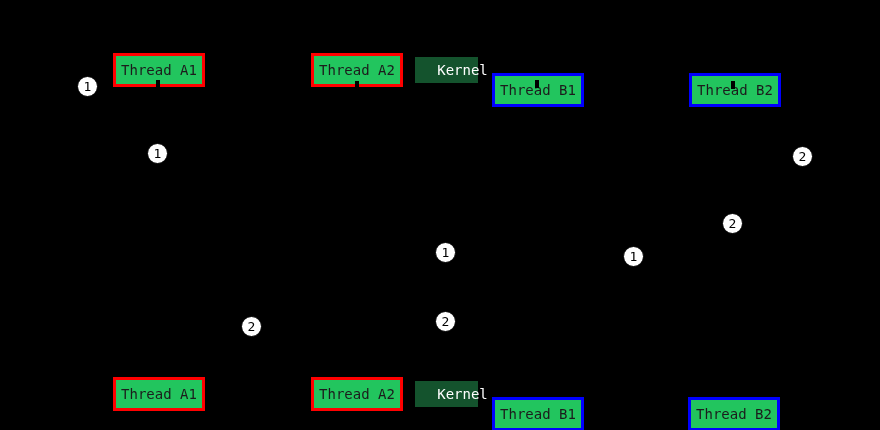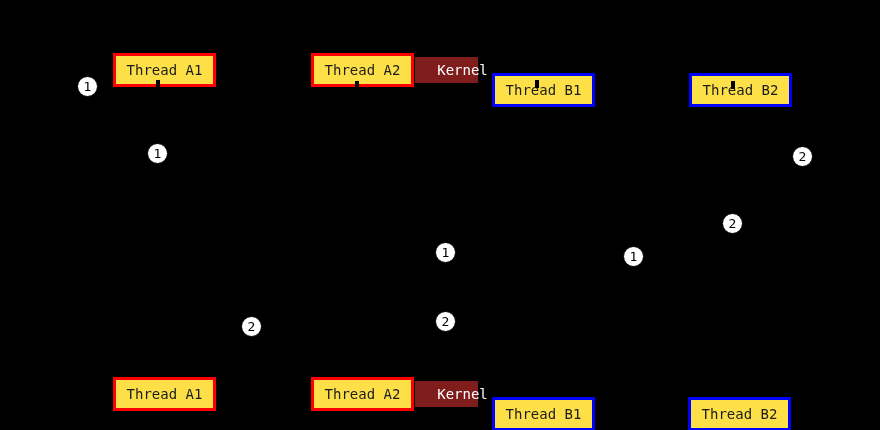--- a/index.html
+++ b/index.html
@@ -11,39 +11,39 @@
     position: relative;
     width: 880px;
     height: 430px;
     background: #000000;
     overflow: hidden;
     font-family: "DejaVu Sans Mono", monospace;
   }
   .node {
     position: absolute;
     box-sizing: border-box;
-    width: 103px;
+    width: 92px;
     height: 34px;
-    background: #fde047;
+    background: #22c55e;
     border: 3px solid #ff0000;
     display: flex;
     align-items: center;
     justify-content: center;
     font-size: 14px;
     color: #1c1c1c;
     white-space: nowrap;
   }
   .node.red  { border-color: #ff0000; }
   .node.blue { border-color: #0000ff; margin-top: 20px; }
   .kernel {
     position: absolute;
     box-sizing: border-box;
     width: 63px;
     height: 26px;
-    background: #7f1d1d;
+    background: #14532d;
     color: #ffffff;
     display: flex;
     align-items: center;
     justify-content: center;
     font-size: 14px;
     white-space: nowrap;
     padding-left: 32px;
   }
   .marker {
     position: absolute;

